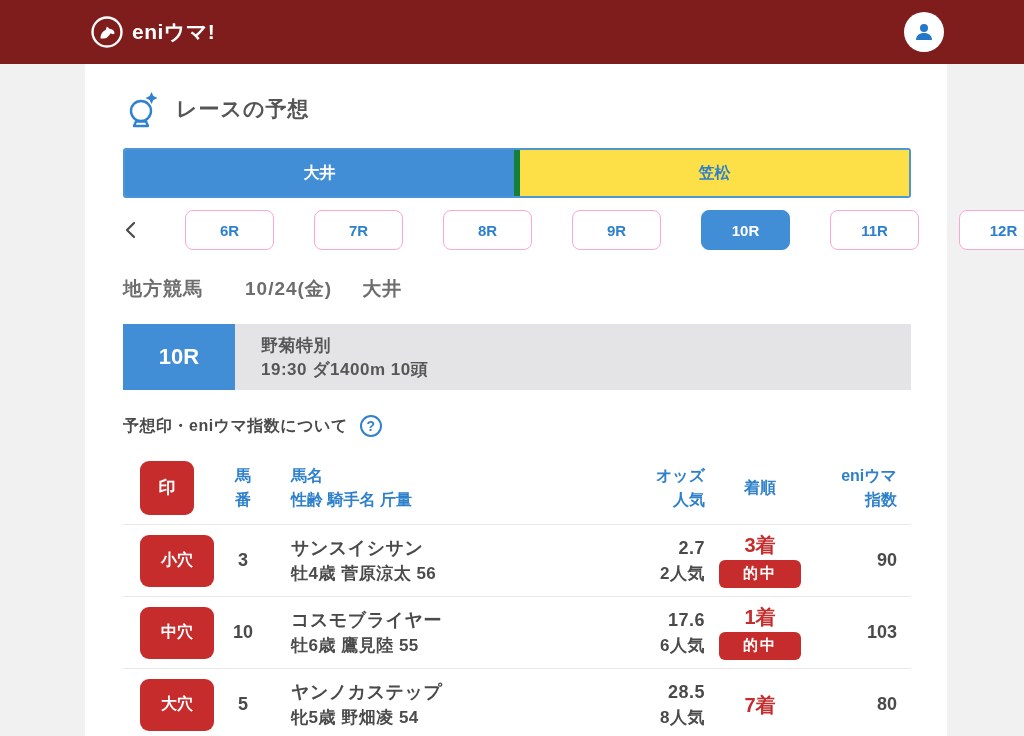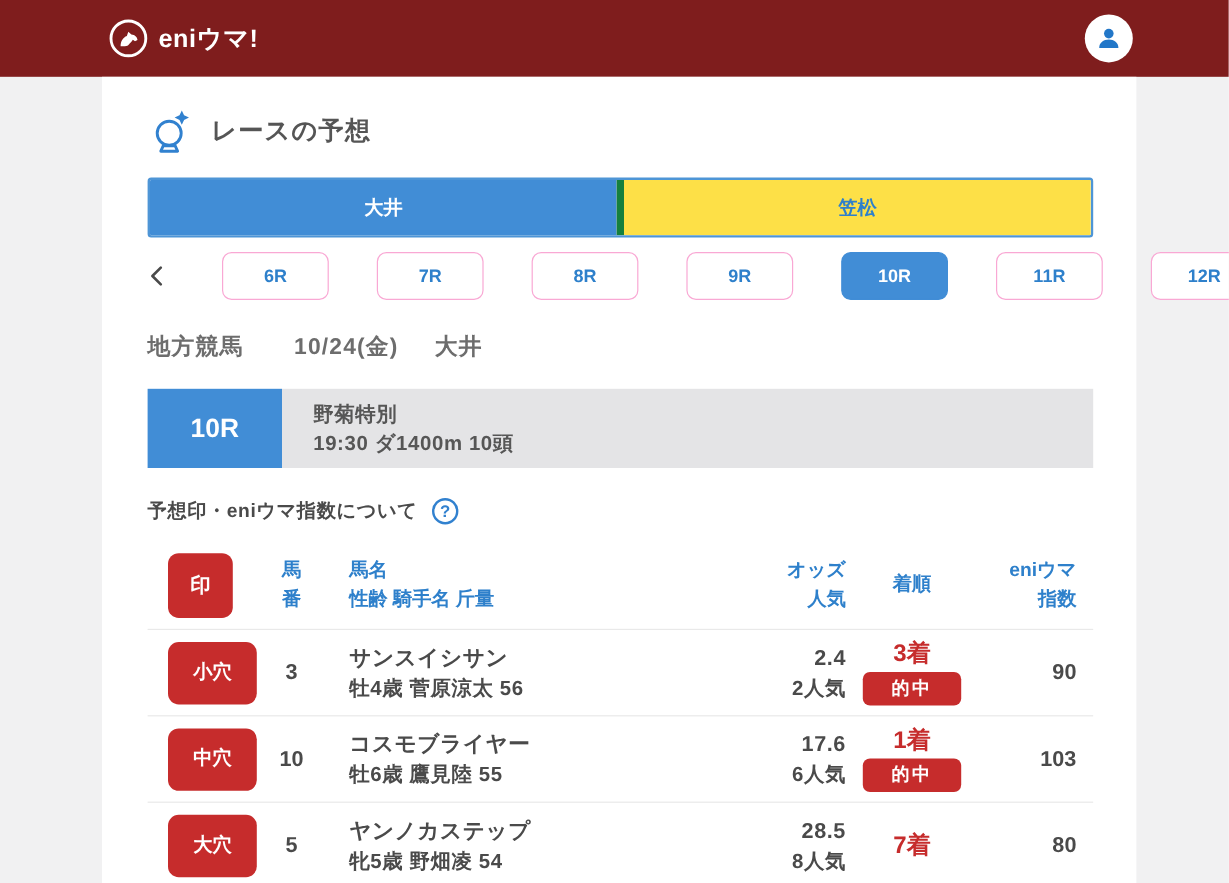--- a/index.html
+++ b/index.html
@@ -218,21 +218,21 @@
     <div class="trow tdata">
       <div>
           <div class="mark-badge">小穴</div>
         </div>
       <div class="col-no">3</div>
       <div class="col-name two-line">
         <span class="line1">サンスイシサン</span>
         <span class="line2">牡4歳 菅原涼太 56</span>
       </div>
       <div class="col-odds two-line">
-        <span class="line1">2.4</span>
+        <span class="line1">2.7</span>
         <span class="line2">2人気</span>
       </div>
       <div class="col-result">
         <div class="result-rank">3着</div>
         <span class="hit-badge">的中</span>
       </div>
       <div class="col-index">90</div>
     </div>
 
     <div class="trow tdata">

